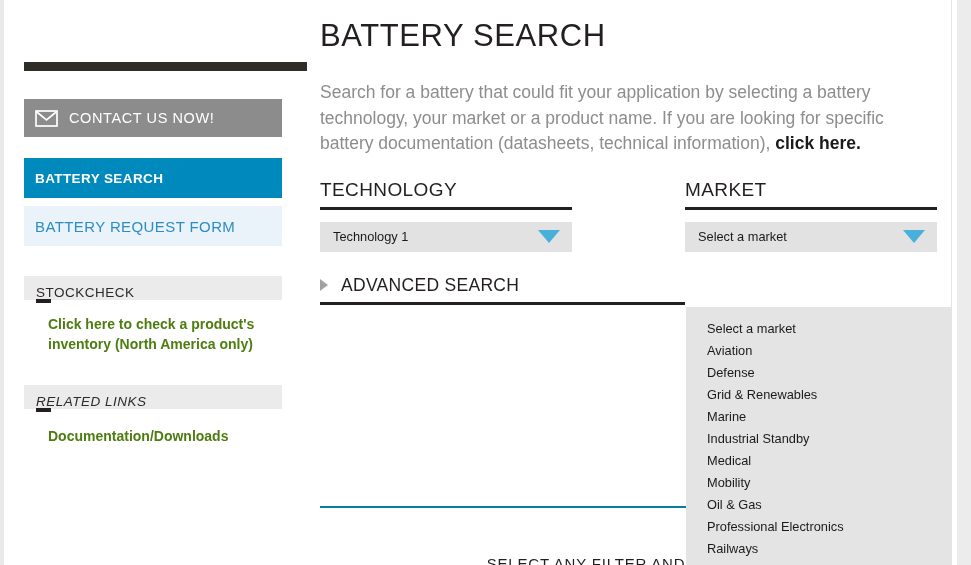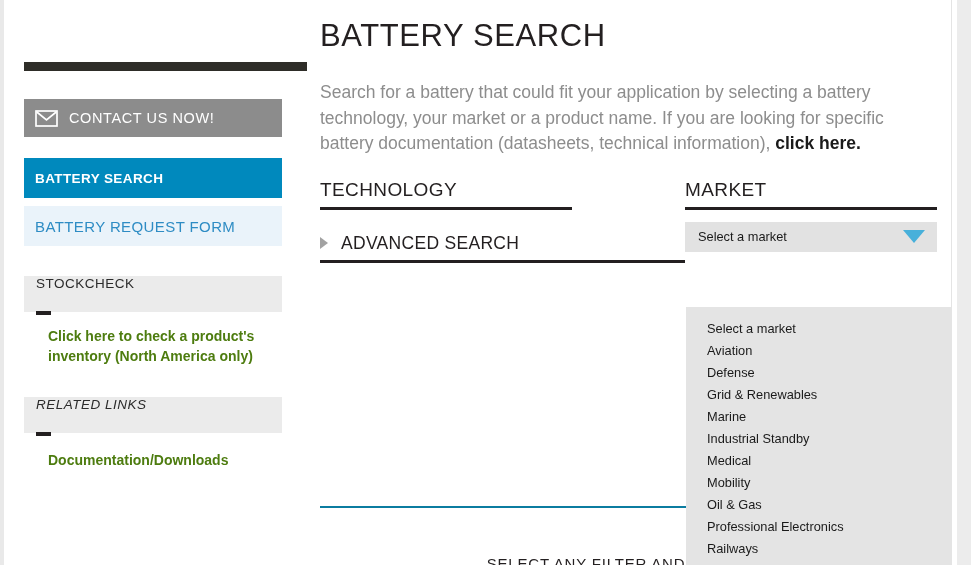--- a/index.html
+++ b/index.html
@@ -87,24 +87,24 @@
     margin-top: 8px;
     background: #eaf3fa;
     color: #2e8cc4;
     font-weight: normal;
     font-size: 15px;
   }
 
   .sec-head {
     position: relative;
     width: 258px;
-    height: 36px;
+    height: 24px;
     background: #ebebeb;
     display: flex;
-    align-items: flex-start;
+    align-items: flex-end;
     padding-left: 12px;
     box-sizing: border-box;
     font-size: 13.5px;
     color: #2b2b2b;
     letter-spacing: .5px;
   }
   .sec-head.stockcheck { margin-top: 30px; }
   .sec-head.related    { margin-top: 31px; font-style: italic; }
   .sec-head::after {
     content: "";
@@ -312,20 +312,24 @@
   <p class="intro">
     <span>Search for a battery that could fit your application by selecting a battery technology, your market or a product name. If you are looking for specific battery documentation (datasheets, technical information), </span><span class="link">click here.</span>
   </p>
 
   <div class="cols">
 
     <div class="col tech">
       <div class="col-title">TECHNOLOGY</div>
       <div class="col-rule"></div>
 
+      <div class="select-box">
+        <span>Technology 1</span>
+        <span class="caret"></span>
+      </div>
 
 
       <div class="adv">
         <span class="adv-tri"></span>
         <span>ADVANCED SEARCH</span>
       </div>
       <div class="adv-rule"></div>
     </div>
 
     <div class="col market">

